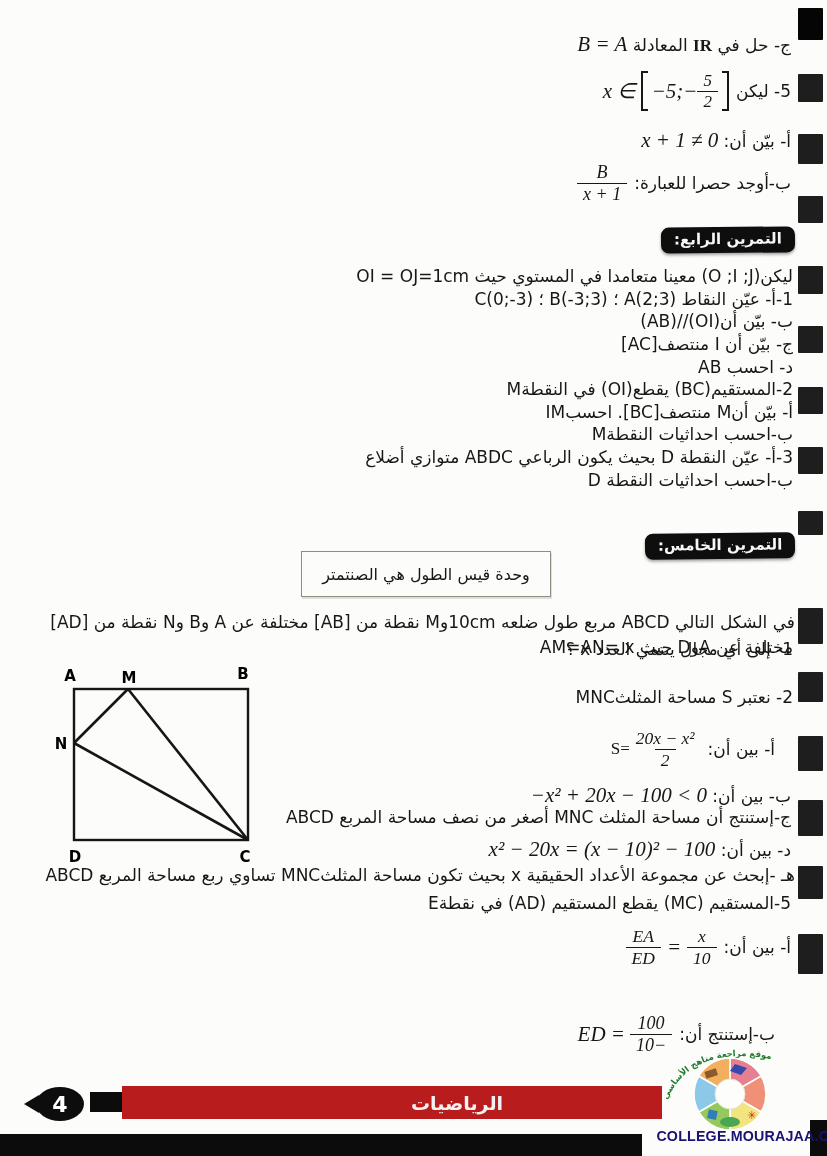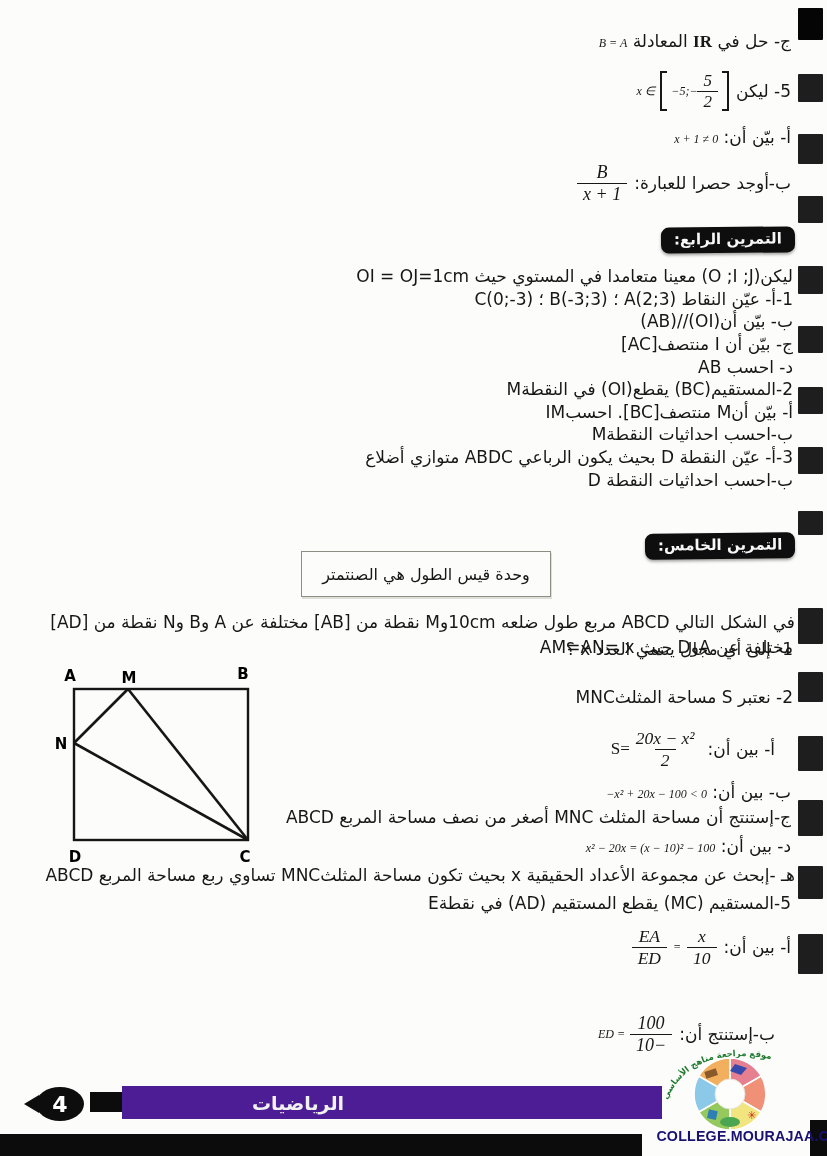--- a/index.html
+++ b/index.html
@@ -13,21 +13,21 @@
   }
   .line {
     position:absolute;
     direction:rtl;
     text-align:right;
     font-size:17px;
     white-space:nowrap;
     line-height:1.35;
   }
   .flexline { display:flex; align-items:center; gap:7px; }
-  .math { font-family:"Liberation Serif", serif; font-style:italic; font-size:12px; }
+  .math { font-family:"Liberation Serif", serif; font-style:italic; font-size:21px; }
   .math-up { font-family:"Liberation Serif", serif; font-weight:bold; font-size:17px; }
   .frac { display:inline-flex; flex-direction:column; align-items:center; vertical-align:middle;
           font-family:"Liberation Serif", serif; font-style:italic; line-height:1.15; }
   .frac .num { padding:0 6px; }
   .frac .den { padding:0 6px; border-top:1.7px solid #171717; }
   .brgrp { display:inline-flex; align-items:center; }
   .sqb { align-self:stretch; width:7px; border:2.2px solid #171717; }
   .sqb.l { border-right:none; margin-right:4px; }
   .sqb.r { border-left:none; margin-left:4px; }
   .badge {
@@ -45,22 +45,22 @@
   .mark { position:absolute; left:798px; width:25px; background:#1e1e1e; border-radius:1px; }
   .notebox {
     position:absolute;
     border:1px solid #8d8d81;
     box-shadow:1px 2px 0 rgba(170,170,158,.35);
     display:flex; align-items:center; justify-content:center;
     direction:rtl; font-size:16px;
   }
   .footer-bar {
     position:absolute;
-    background:#4c1d95;
-    display:flex; align-items:center; justify-content:flex-start;
+    background:#b91c1c;
+    display:flex; align-items:center; justify-content:center;
   }
   .footer-bar span {
     color:#f2f2f2; font-size:19px; font-weight:bold; margin-left:130px; direction:rtl;
   }
   .blackblock { position:absolute; background:#0c0c0c; }
   .site-label {
     position:absolute;
     font-family:"Liberation Sans", sans-serif;
     font-weight:bold;
     font-size:15px;

